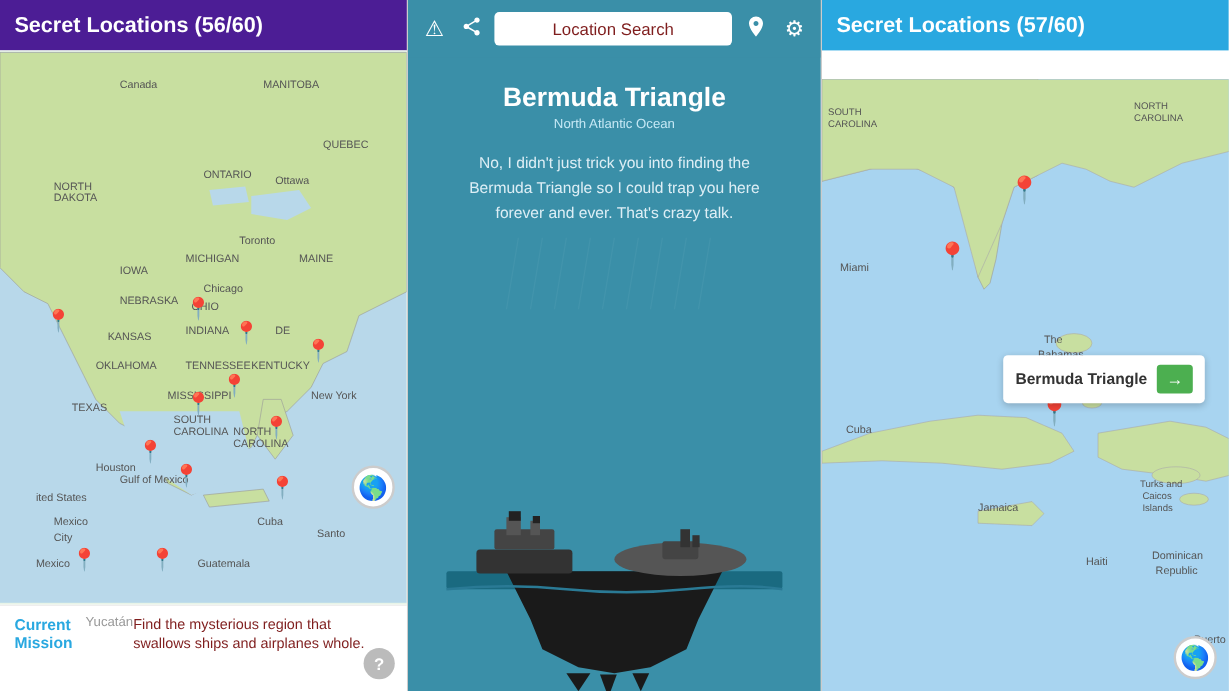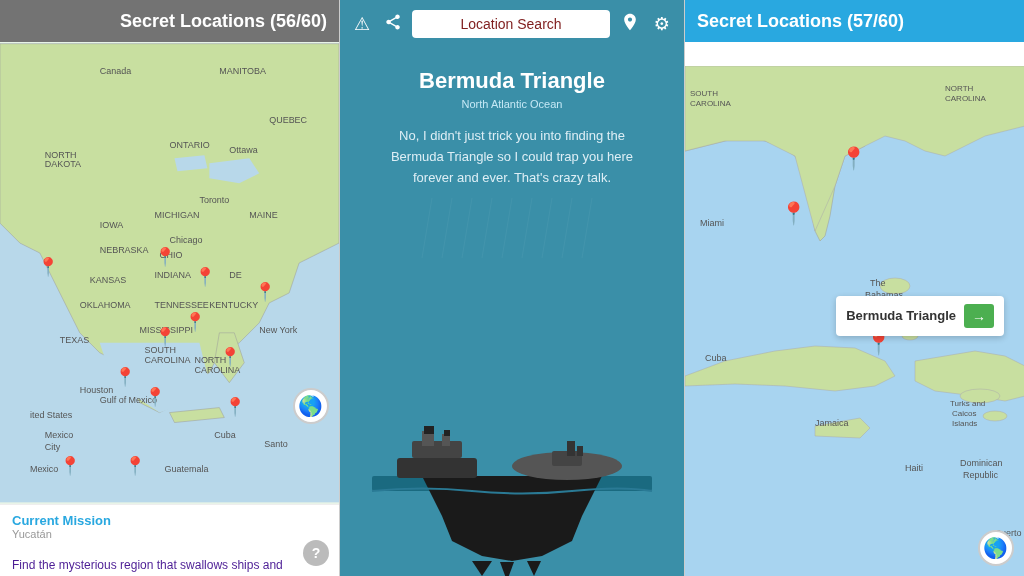--- a/index.html
+++ b/index.html
@@ -14,63 +14,62 @@
     
     .left-panel {
       width: 340px;
       height: 576px;
       display: flex;
       flex-direction: column;
       position: relative;
       border-right: 1px solid #ccc;
     }
     .panel-header {
-      background: #737373;
+      background: #4c1d95;
       color: white;
       padding: 8px 12px;
       font-size: 18px;
       font-weight: bold;
       height: 42px;
       display: flex;
       align-items: center;
-      justify-content: flex-end;
     }
     .map-area {
       flex: 1;
       position: relative;
       overflow: hidden;
       background: #e8f4e8;
     }
     
     .map-svg {
       width: 100%;
       height: 100%;
     }
     .mission-bar {
       background: white;
       border-top: 1px solid #eee;
       padding: 8px 12px;
       height: 72px;
       display: flex;
-      flex-direction: column;
-      justify-content: space-between;
+      flex-direction: row;
+      justify-content: center;
       position: relative;
     }
     .mission-title {
       color: #29a8e0;
       font-weight: bold;
       font-size: 13px;
     }
     .mission-subtitle {
       color: #999;
       font-size: 11px;
       margin-bottom: 18px;
     }
     .mission-text {
-      color: #4c1d95;
+      color: #7f1d1d;
       font-size: 12px;
       line-height: 1.3;
     }
     .mission-help {
       position: absolute;
       right: 10px;
       bottom: 10px;
       width: 26px;
       height: 26px;
       border-radius: 50%;

